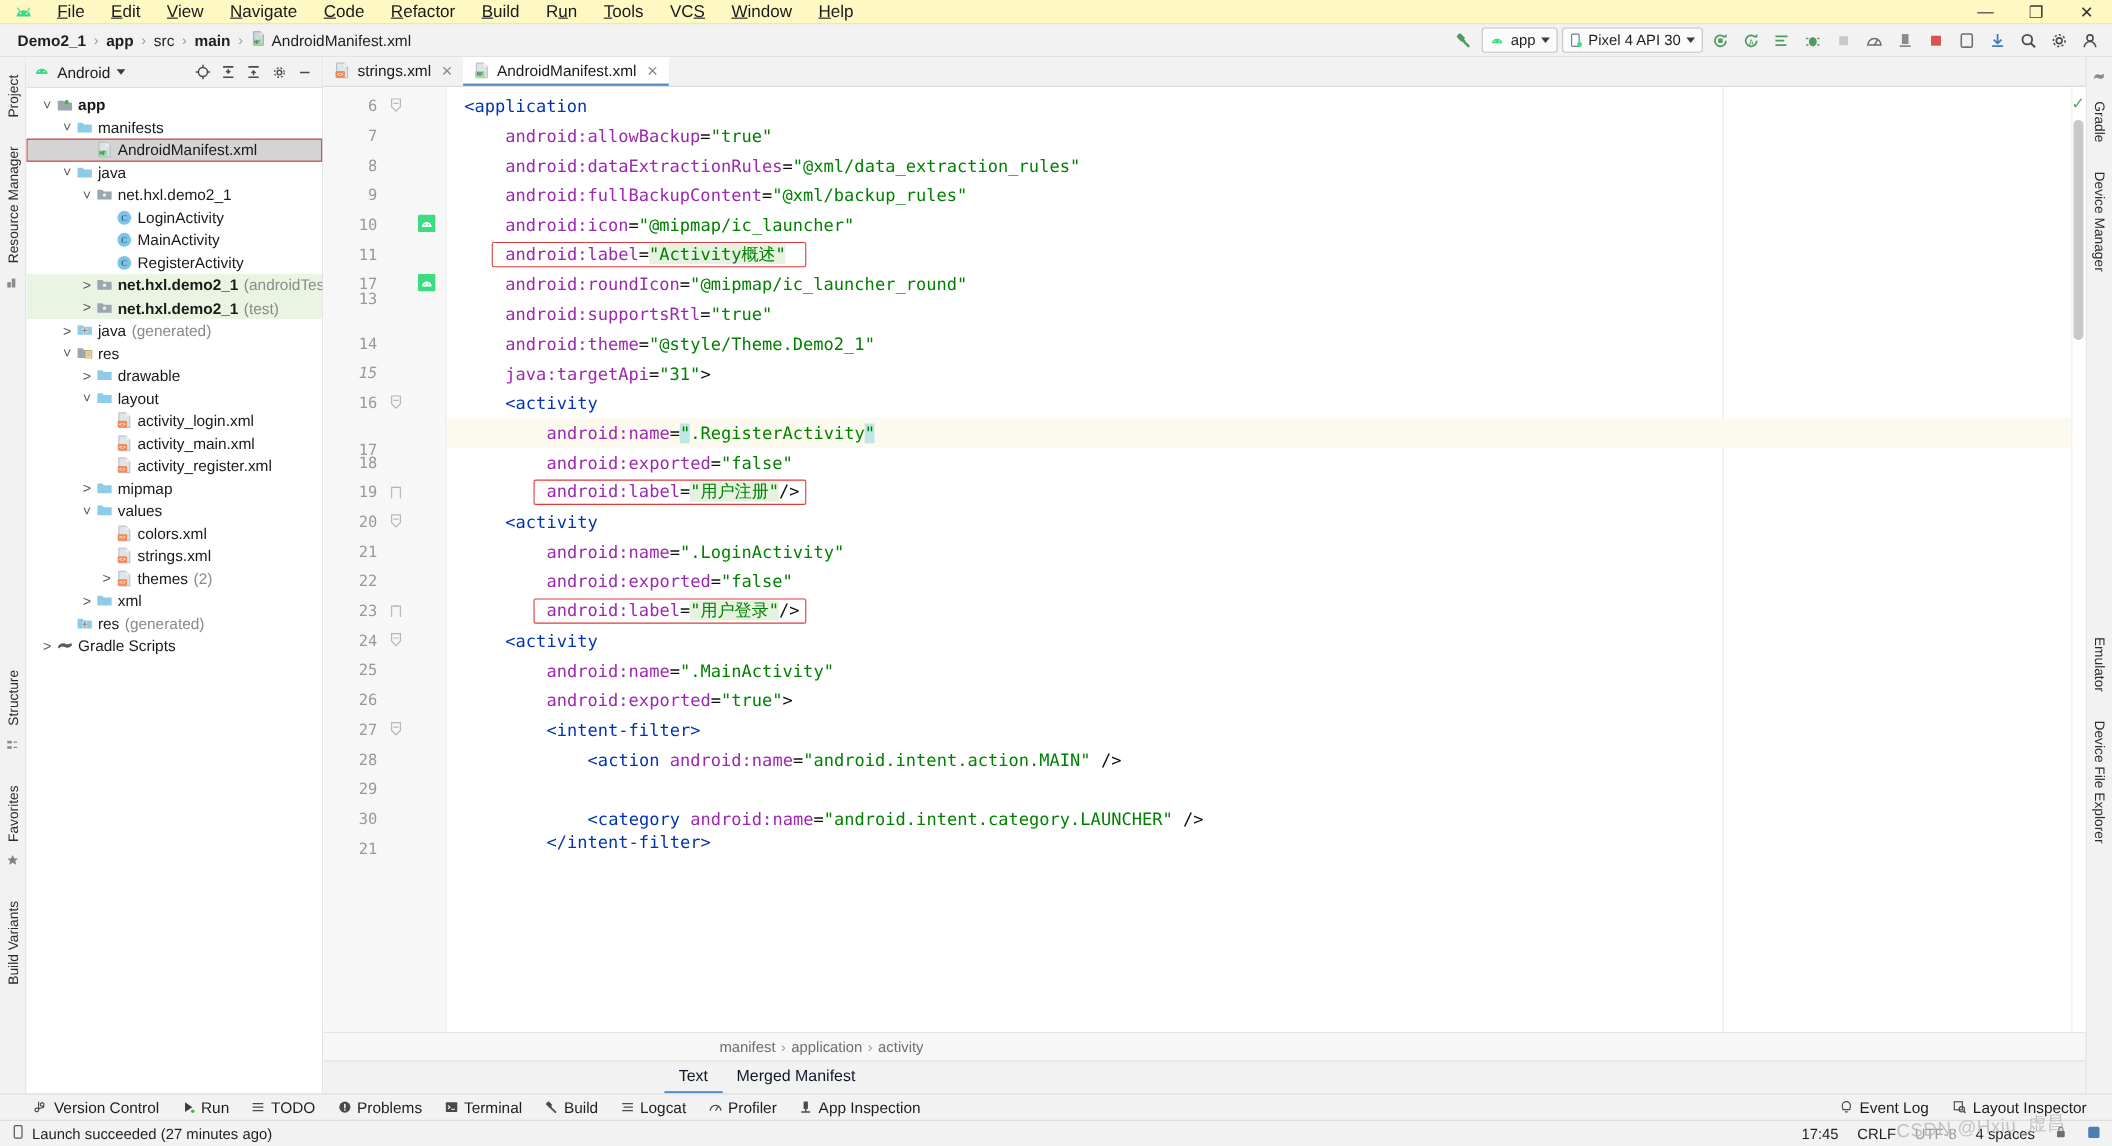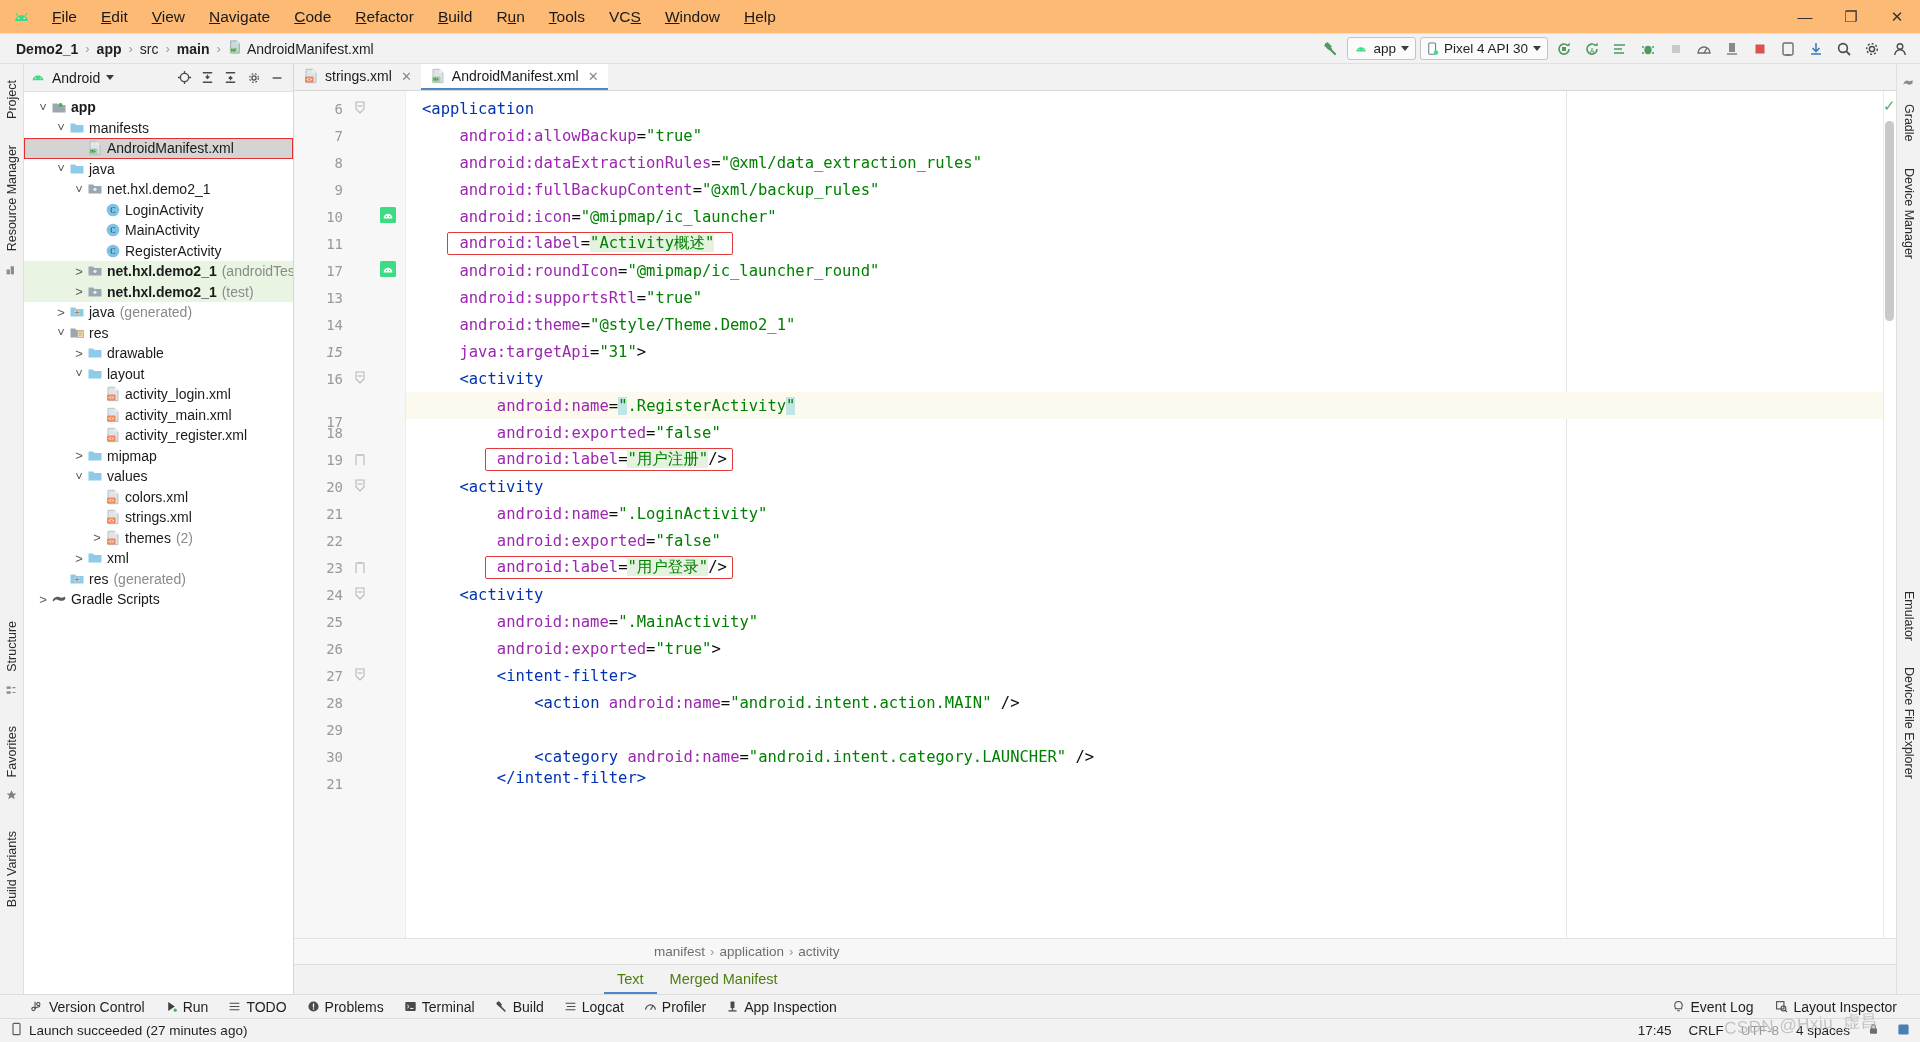--- a/index.html
+++ b/index.html
@@ -7,21 +7,21 @@
     width: 1920px; height: 1042px;
     background: #f2f2f2;
     font-family: "Liberation Sans", sans-serif;
     overflow: hidden;
     -webkit-font-smoothing: antialiased;
   }
   .app { position: relative; width: 1920px; height: 1042px; display: flex; flex-direction: column; background:#f2f2f2; }
 
   
   .titlebar {
-    height: 34px; background: #fdba74; display: flex; align-items: center;
+    height: 22px; background: #fef9c3; display: flex; align-items: center;
     border-bottom: 1px solid #e2e2e2; position: relative; flex: none;
   }
   .android-logo { width: 26px; display:flex; align-items:center; justify-content:center; margin-left: 8px; }
   .menubar { display: flex; align-items: center; gap: 0px; margin-left: 6px; }
   .menu-item {
     font-size: 15.5px; color: #1a1a1a; padding: 3px 12px; cursor: default; white-space: nowrap;
   }
   .menu-item u { text-decoration: underline; }
   .window-title {
     position: absolute; left: 0; right: 0; text-align: center;
@@ -120,21 +120,21 @@
   .scroll-thumb { position:absolute; right:2px; width:9px; background:#c9c9c9; border-radius:5px;}
 
   
   .editor-crumbs {
     height:26px; display:flex; align-items:center; gap:4px; font-size:13.5px; color:#6e6e6e;
     background:#f7f7f7; border-top:1px solid #e3e3e3; padding-left:360px; flex:none;
   }
   .bottom-tabs {
     height:30px; display:flex; align-items:stretch; background:#f2f2f2; border-top:1px solid #e0e0e0; flex:none; padding-left:310px;
   }
-  .btab { display:flex;align-items:center;padding:0 13px;font-size:14.5px;color:#4d7c0f;cursor:pointer;border-bottom:2.5px solid transparent;}
+  .btab { display:flex;align-items:center;padding:0 13px;font-size:14.5px;color:#0f172a;cursor:pointer;border-bottom:2.5px solid transparent;}
   .btab.active { border-bottom-color:#4a88c7; }
 
   
   .toolwindow-bar {
     height:24px; display:flex; align-items:center; background:#f2f2f2;
     border-top:1px solid #dcdcdc; flex:none; padding-left:22px; gap:2px;
   }
   .twb-item { display:flex;align-items:center;gap:5px;font-size:14px;color:#1f1f1f;padding:2px 9px;cursor:pointer;border-radius:3px;white-space:nowrap;}
   .twb-right { margin-left:auto; display:flex; align-items:center; gap:4px; padding-right:14px; }
 
@@ -698,21 +698,21 @@
                 <circle cx="9.6" cy="9.4" r=".7" fill="#3ddc84"></circle>
               </svg></div>
             <div class="gutter-num" style="top: 145px;">11</div>
             <div class="gutter-num" style="top: 172px;">17</div>
             <div class="gutter-icon" style="top: 170px;"><svg width="16" height="16" viewBox="0 0 16 16">
                 <rect x="0" y="0" width="16" height="16" rx="1.5" fill="#3ddc84"></rect>
                 <path d="M3.6 11.4c0-2.6 2-4.6 4.4-4.6s4.4 2 4.4 4.6z" fill="#fff"></path>
                 <circle cx="6.4" cy="9.4" r=".7" fill="#3ddc84"></circle>
                 <circle cx="9.6" cy="9.4" r=".7" fill="#3ddc84"></circle>
               </svg></div>
-            <div class="gutter-num" style="top: 199px; text-align: center;">13</div>
+            <div class="gutter-num" style="top: 185px; text-align: center;">13</div>
             <div class="gutter-num" style="top: 226px;">14</div>
             <div class="gutter-num" style="top: 253px; font-style: italic;">15</div>
             <div class="gutter-num" style="top: 280px;">16</div>
             <div class="gutter-fold" style="top: 279px;"><svg width="12" height="16" viewBox="0 0 12 16">
                 <path d="M2 2v7l4 4 4-4V2z" fill="none" stroke="#b8b8b8" stroke-width="1.1"></path>
                 <path d="M3.6 6h4.8" stroke="#b8b8b8" stroke-width="1.1"></path>
               </svg></div>
             <div class="gutter-num" style="top: 323px;">17</div>
             <div class="gutter-num" style="top: 334px;">18</div>
             <div class="gutter-num" style="top: 361px;">19</div>

